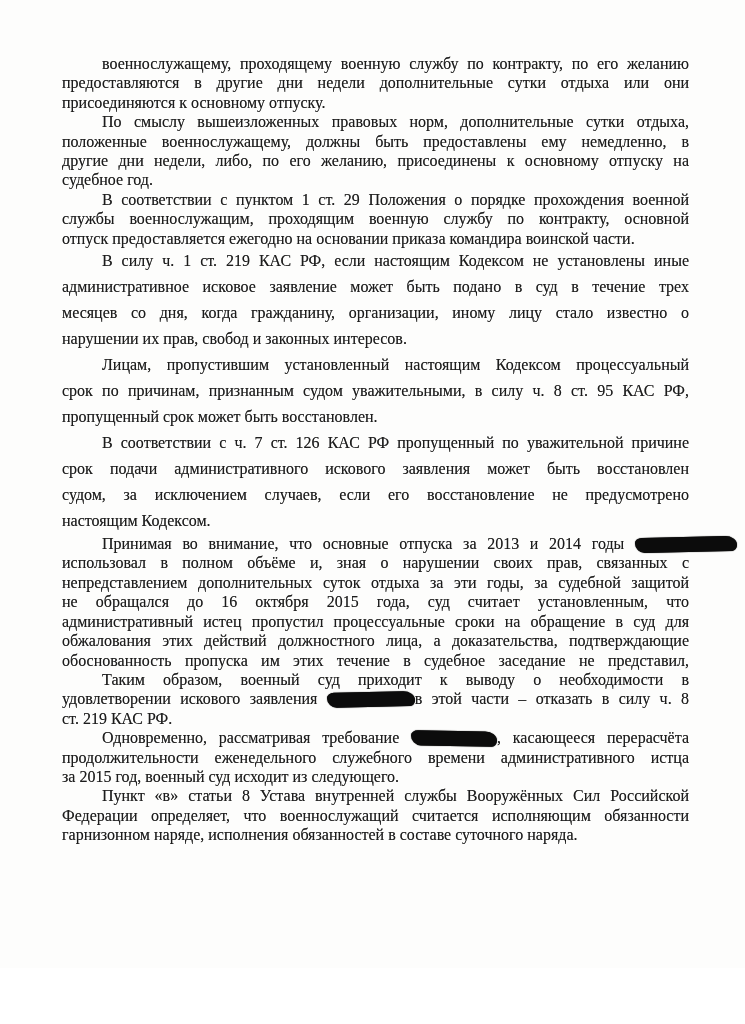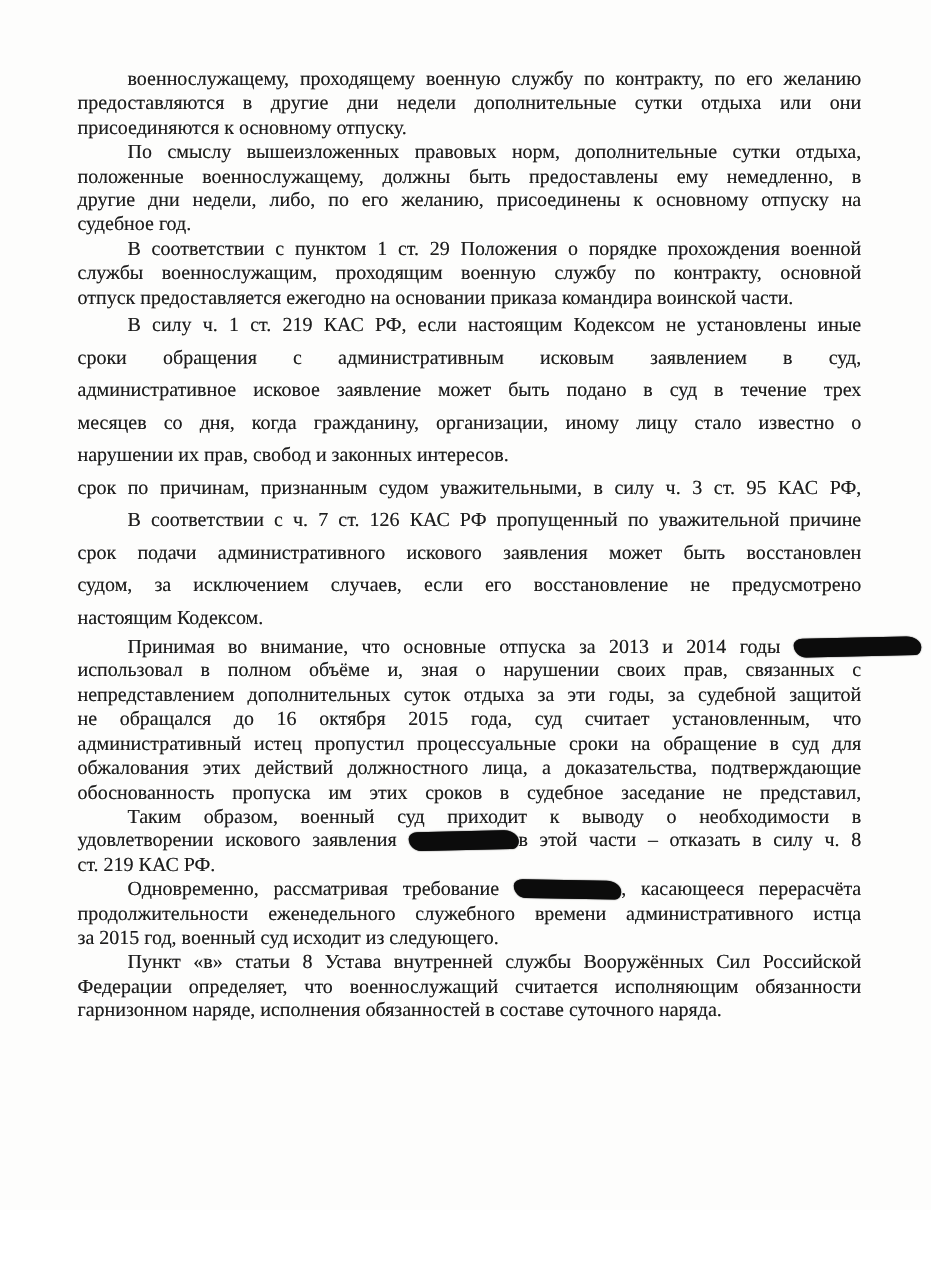--- a/index.html
+++ b/index.html
@@ -60,42 +60,43 @@
         <div class="ln"><span>другие дни недели, либо, по его желанию, присоединены к основному отпуску на</span></div>
         <div class="ln last"><span>судебное год.</span></div>
       </div>
       <div class="para">
         <div class="ln first"><span>В соответствии с пунктом 1 ст. 29 Положения о порядке прохождения военной</span></div>
         <div class="ln"><span>службы военнослужащим, проходящим военную службу по контракту, основной</span></div>
         <div class="ln last"><span>отпуск предоставляется ежегодно на основании приказа командира воинской части.</span></div>
       </div>
       <div class="para wide">
         <div class="ln first"><span>В силу ч. 1 ст. 219 КАС РФ, если настоящим Кодексом не установлены иные</span></div>
-        <div class="ln"><span>сроки обращения с административным исковым заявлением в суд,</span></div>
         <div class="ln"><span>административное исковое заявление может быть подано в суд в течение трех</span></div>
         <div class="ln"><span>месяцев со дня, когда гражданину, организации, иному лицу стало известно о</span></div>
         <div class="ln last"><span>нарушении их прав, свобод и законных интересов.</span></div>
       </div>
       <div class="para wide">
-        <div class="ln"><span>срок по причинам, признанным судом уважительными, в силу ч. 3 ст. 95 КАС РФ,</span></div>
+        <div class="ln first"><span>Лицам, пропустившим установленный настоящим Кодексом процессуальный</span></div>
+        <div class="ln"><span>срок по причинам, признанным судом уважительными, в силу ч. 8 ст. 95 КАС РФ,</span></div>
+        <div class="ln last"><span>пропущенный срок может быть восстановлен.</span></div>
       </div>
       <div class="para wide">
         <div class="ln first"><span>В соответствии с ч. 7 ст. 126 КАС РФ пропущенный по уважительной причине</span></div>
         <div class="ln"><span>срок подачи административного искового заявления может быть восстановлен</span></div>
         <div class="ln"><span>судом, за исключением случаев, если его восстановление не предусмотрено</span></div>
         <div class="ln last"><span>настоящим Кодексом.</span></div>
       </div>
       <div class="para">
         <div class="ln first"><span>Принимая во внимание, что основные отпуска за 2013 и 2014 годы </span><span class="redaction tilt-a" style="width: 102px; background: rgb(12, 12, 12); margin-right: -48px;"></span></div>
         <div class="ln"><span>использовал в полном объёме и, зная о нарушении своих прав, связанных с</span></div>
         <div class="ln"><span>непредставлением дополнительных суток отдыха за эти годы, за судебной защитой</span></div>
         <div class="ln"><span>не обращался до 16 октября 2015 года, суд считает установленным, что</span></div>
         <div class="ln"><span>административный истец пропустил процессуальные сроки на обращение в суд для</span></div>
         <div class="ln"><span>обжалования этих действий должностного лица, а доказательства, подтверждающие</span></div>
-        <div class="ln"><span>обоснованность пропуска им этих сроков в судебное заседание не представил,</span></div>
+        <div class="ln"><span>обоснованность пропуска им этих течение в судебное заседание не представил,</span></div>
       </div>
       <div class="para">
         <div class="ln first"><span>Таким образом, военный суд приходит к выводу о необходимости в</span></div>
         <div class="ln"><span>удовлетворении искового заявления </span><span class="redaction tilt-a" style="width: 88px; background: rgb(12, 12, 12);"></span><span>в этой части – отказать в силу ч. 8</span></div>
         <div class="ln last"><span>ст. 219 КАС РФ.</span></div>
       </div>
       <div class="para">
         <div class="ln first"><span>Одновременно, рассматривая требование </span><span class="redaction tilt-b" style="width: 86px; background: rgb(12, 12, 12);"></span><span>, касающееся перерасчёта</span></div>
         <div class="ln"><span>продолжительности еженедельного служебного времени административного истца</span></div>
         <div class="ln last"><span>за 2015 год, военный суд исходит из следующего.</span></div>

